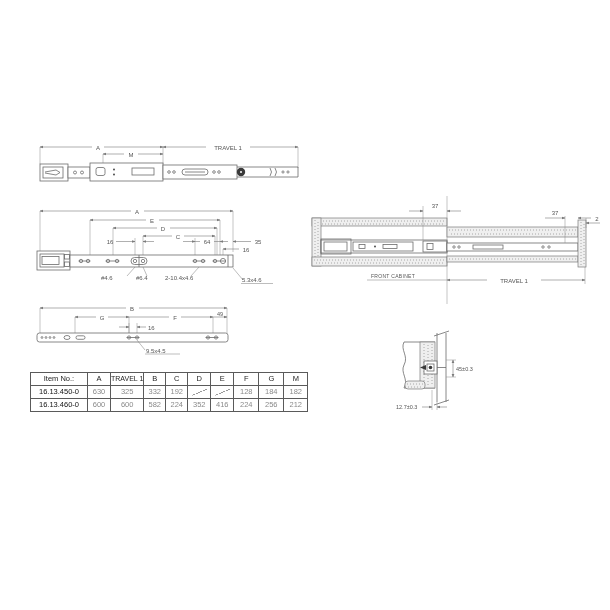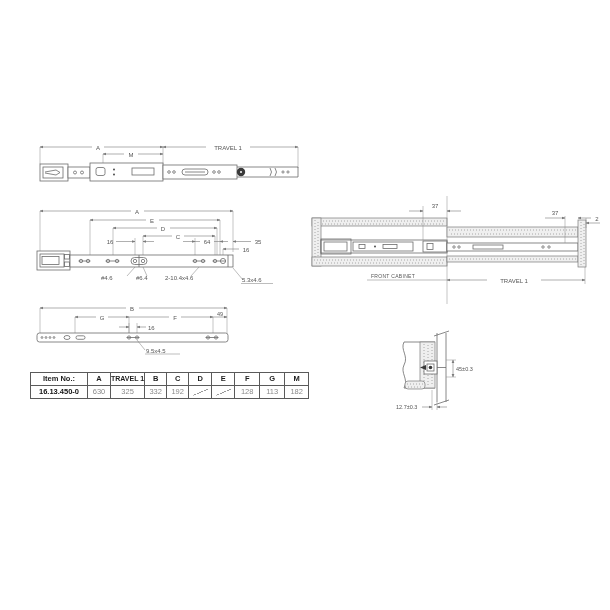--- a/index.html
+++ b/index.html
@@ -14,22 +14,22 @@
   .drf{stroke:#6b6b6b;stroke-width:0.8;fill:#ffffff;}
   .wall{stroke:#7a7a7a;stroke-width:0.7;fill:#efefef;}
   .spk{stroke:#a8a8a8;stroke-width:1;fill:none;stroke-dasharray:1 2;}
   .dark{fill:#3a3a3a;stroke:none;}
   .ldr{stroke:#7b7b7b;stroke-width:0.5;fill:none;}
   
   .spec-table{position:absolute;left:30px;top:372px;border-collapse:collapse;
               border:1.5px solid #4a4a4a;table-layout:fixed;}
   .spec-table th,.spec-table td{border:1px solid #5a5a5a;text-align:center;vertical-align:middle;
               padding:0;height:12px;font-size:7.5px;line-height:12px;color:#8a8a8a;overflow:hidden;white-space:nowrap;}
-  .spec-table th{color:#1d1d1d;font-weight:bold;}
-  .spec-table td.item{color:#141414;font-weight:bold;}
+  .spec-table th{color:#1d1d1d;font-weight:normal;}
+  .spec-table td.item{color:#141414;font-weight:normal;}
   .spec-table td.slash-cell{background:linear-gradient(to bottom right,transparent 46%,#9a9a9a 46%,#9a9a9a 53%,transparent 53%);
               background-size:70% 55%;background-repeat:no-repeat;background-position:center;}
 </style>
 </head>
 <body>
 
 <div class="page">
 
   <div class="drawing" style="left:32px;top:136px;">
     <svg width="276" height="66" viewBox="0 0 276 66">
@@ -384,19 +384,31 @@
     <tbody>
         <tr>
           <td class="item">16.13.450-0</td>
           <td>630</td>
           <td>325</td>
           <td>332</td>
           <td>192</td>
           <td class="slash-cell"></td>
           <td class="slash-cell"></td>
           <td>128</td>
-          <td>113</td>
+          <td>184</td>
           <td>182</td>
+        </tr>
+        <tr>
+          <td class="item">16.13.460-0</td>
+          <td>600</td>
+          <td>600</td>
+          <td>582</td>
+          <td>224</td>
+          <td>352</td>
+          <td>416</td>
+          <td>224</td>
+          <td>256</td>
+          <td>212</td>
         </tr>
       </tbody>
   </table>
 
 </div>
 
 </body></html>

